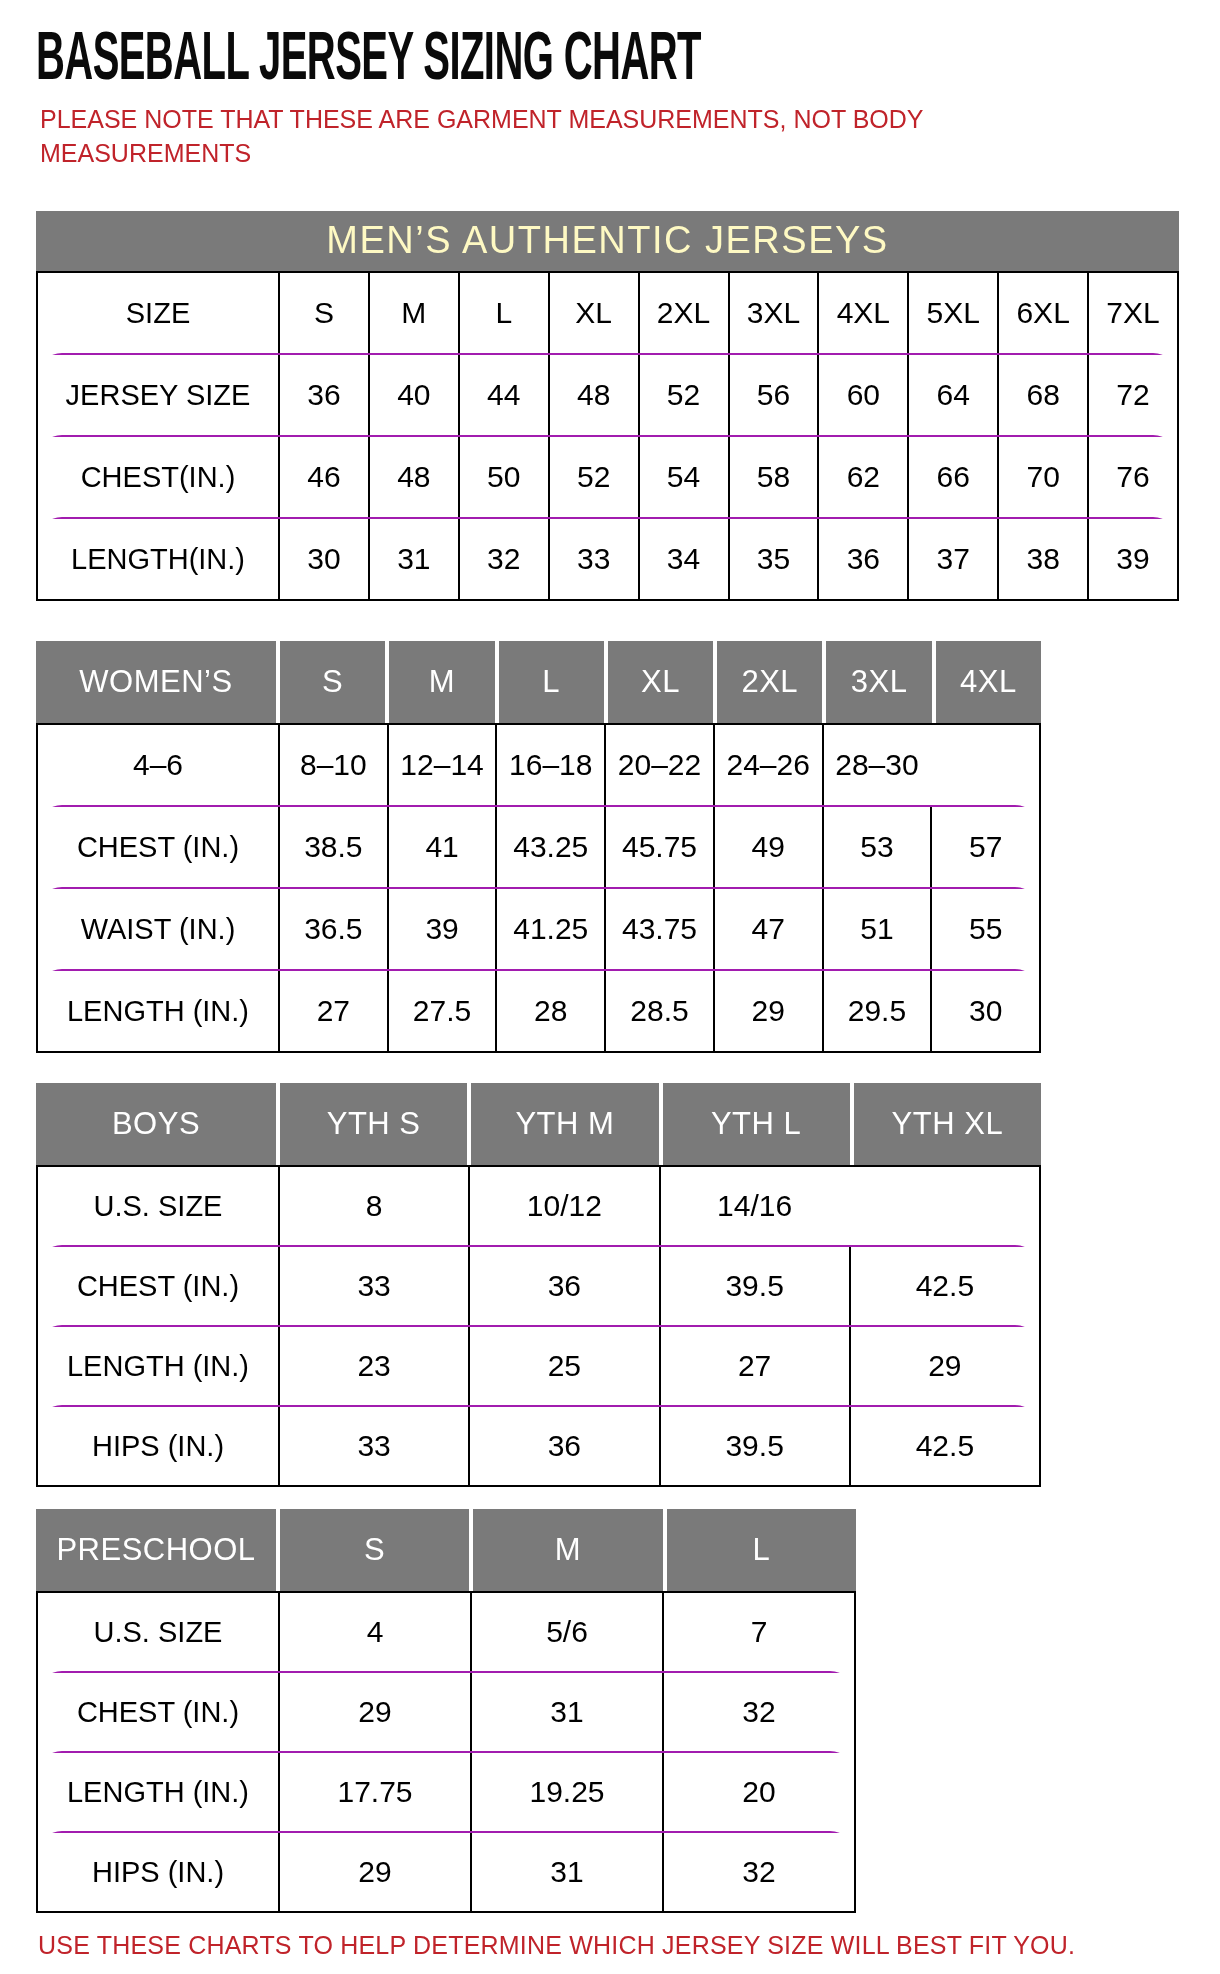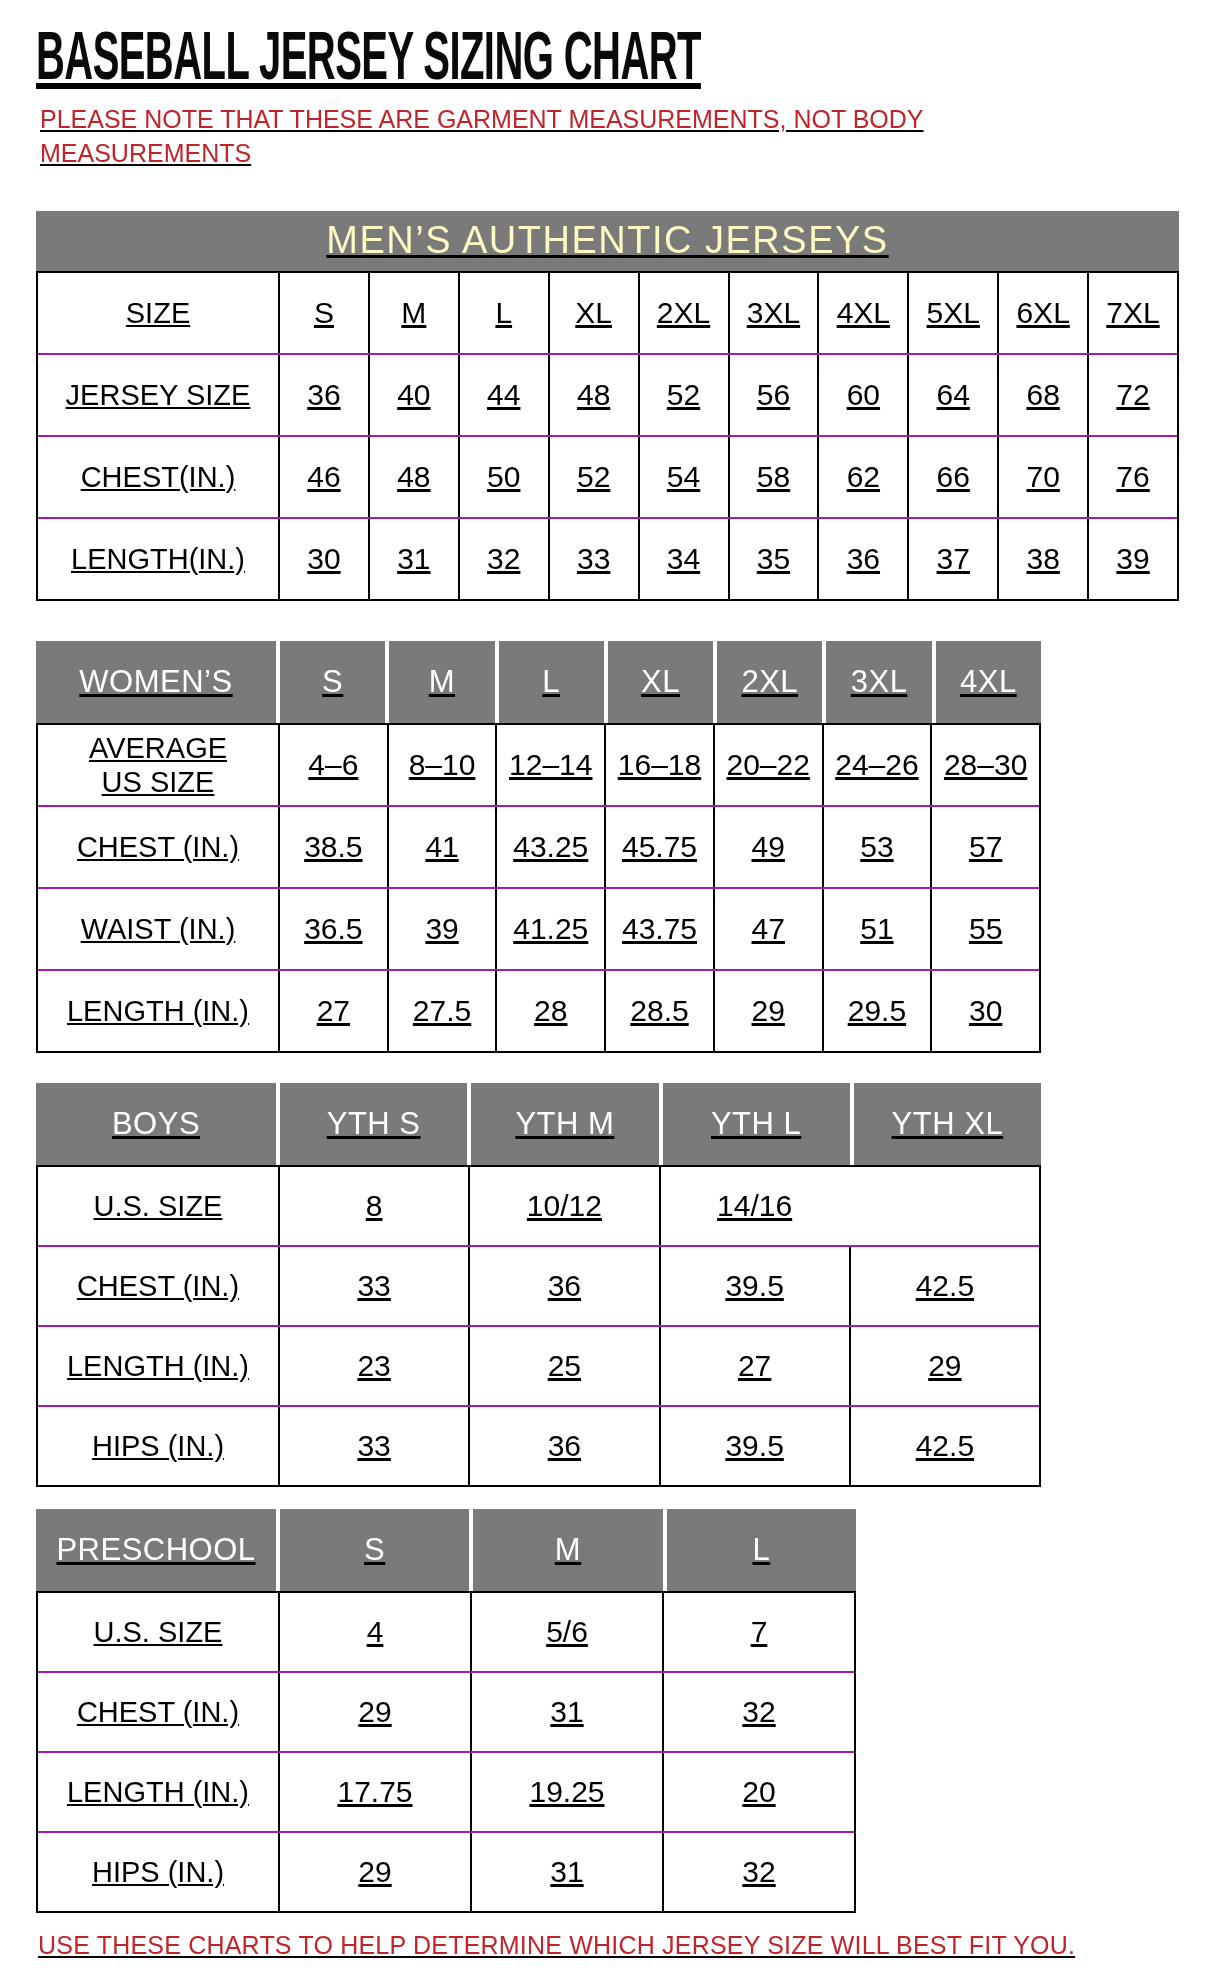--- a/index.html
+++ b/index.html
@@ -5,21 +5,20 @@
   html,body{margin:0;padding:0;background:#ffffff;}
   .page{
     position:relative;
     width:1220px;height:1974px;
     background:#ffffff;
     font-family:"Liberation Sans",sans-serif;
     color:#000;
     overflow:hidden;
     box-sizing:border-box;
     padding:22px 0 0 36px;
-    text-decoration:underline;
   }
   *{box-sizing:border-box;}
 
   .title{
     font-size:69px;
     font-weight:700;
     line-height:0.98;
     letter-spacing:-1px;
     white-space:nowrap;
     transform:scaleX(0.58);
@@ -38,21 +37,21 @@
   .footer-note{
     margin:18px 0 0 2px;
     font-size:25px;
     letter-spacing:0.2px;
     color:var(--red);
     white-space:nowrap;
   }
 
   
   .tbl{margin-left:0;}
-  .tbl .hrow,.tbl .row{display:grid;grid-template-columns:var(--cols);}
+  .tbl .hrow,.tbl .row{display:grid;grid-template-columns:var(--cols);border-radius:24px;}
   .banner{
     height:60px;background:var(--gray);color:#fef9c3;
     display:flex;align-items:center;justify-content:center;
     font-size:38px;letter-spacing:1.5px;margin-top:41px;
   }
   .hcell{
     height:82px;background:var(--gray);color:#fff;
     display:flex;align-items:center;justify-content:center;
     font-size:31px;letter-spacing:0.5px;
   }
@@ -145,22 +144,20 @@
         <div class="hcell">S</div>
         <div class="hcell">M</div>
         <div class="hcell">L</div>
         <div class="hcell">XL</div>
         <div class="hcell">2XL</div>
         <div class="hcell">3XL</div>
         <div class="hcell">4XL</div>
       </div>
       <div class="tbody">
         <div class="row">
-          <div class="cell lab">AVERAGE
-US SIZE</div>
           <div class="cell">4–6</div>
           <div class="cell">8–10</div>
           <div class="cell">12–14</div>
           <div class="cell">16–18</div>
           <div class="cell">20–22</div>
           <div class="cell">24–26</div>
           <div class="cell">28–30</div>
         </div>
         <div class="row">
           <div class="cell lab">CHEST (IN.)</div>

